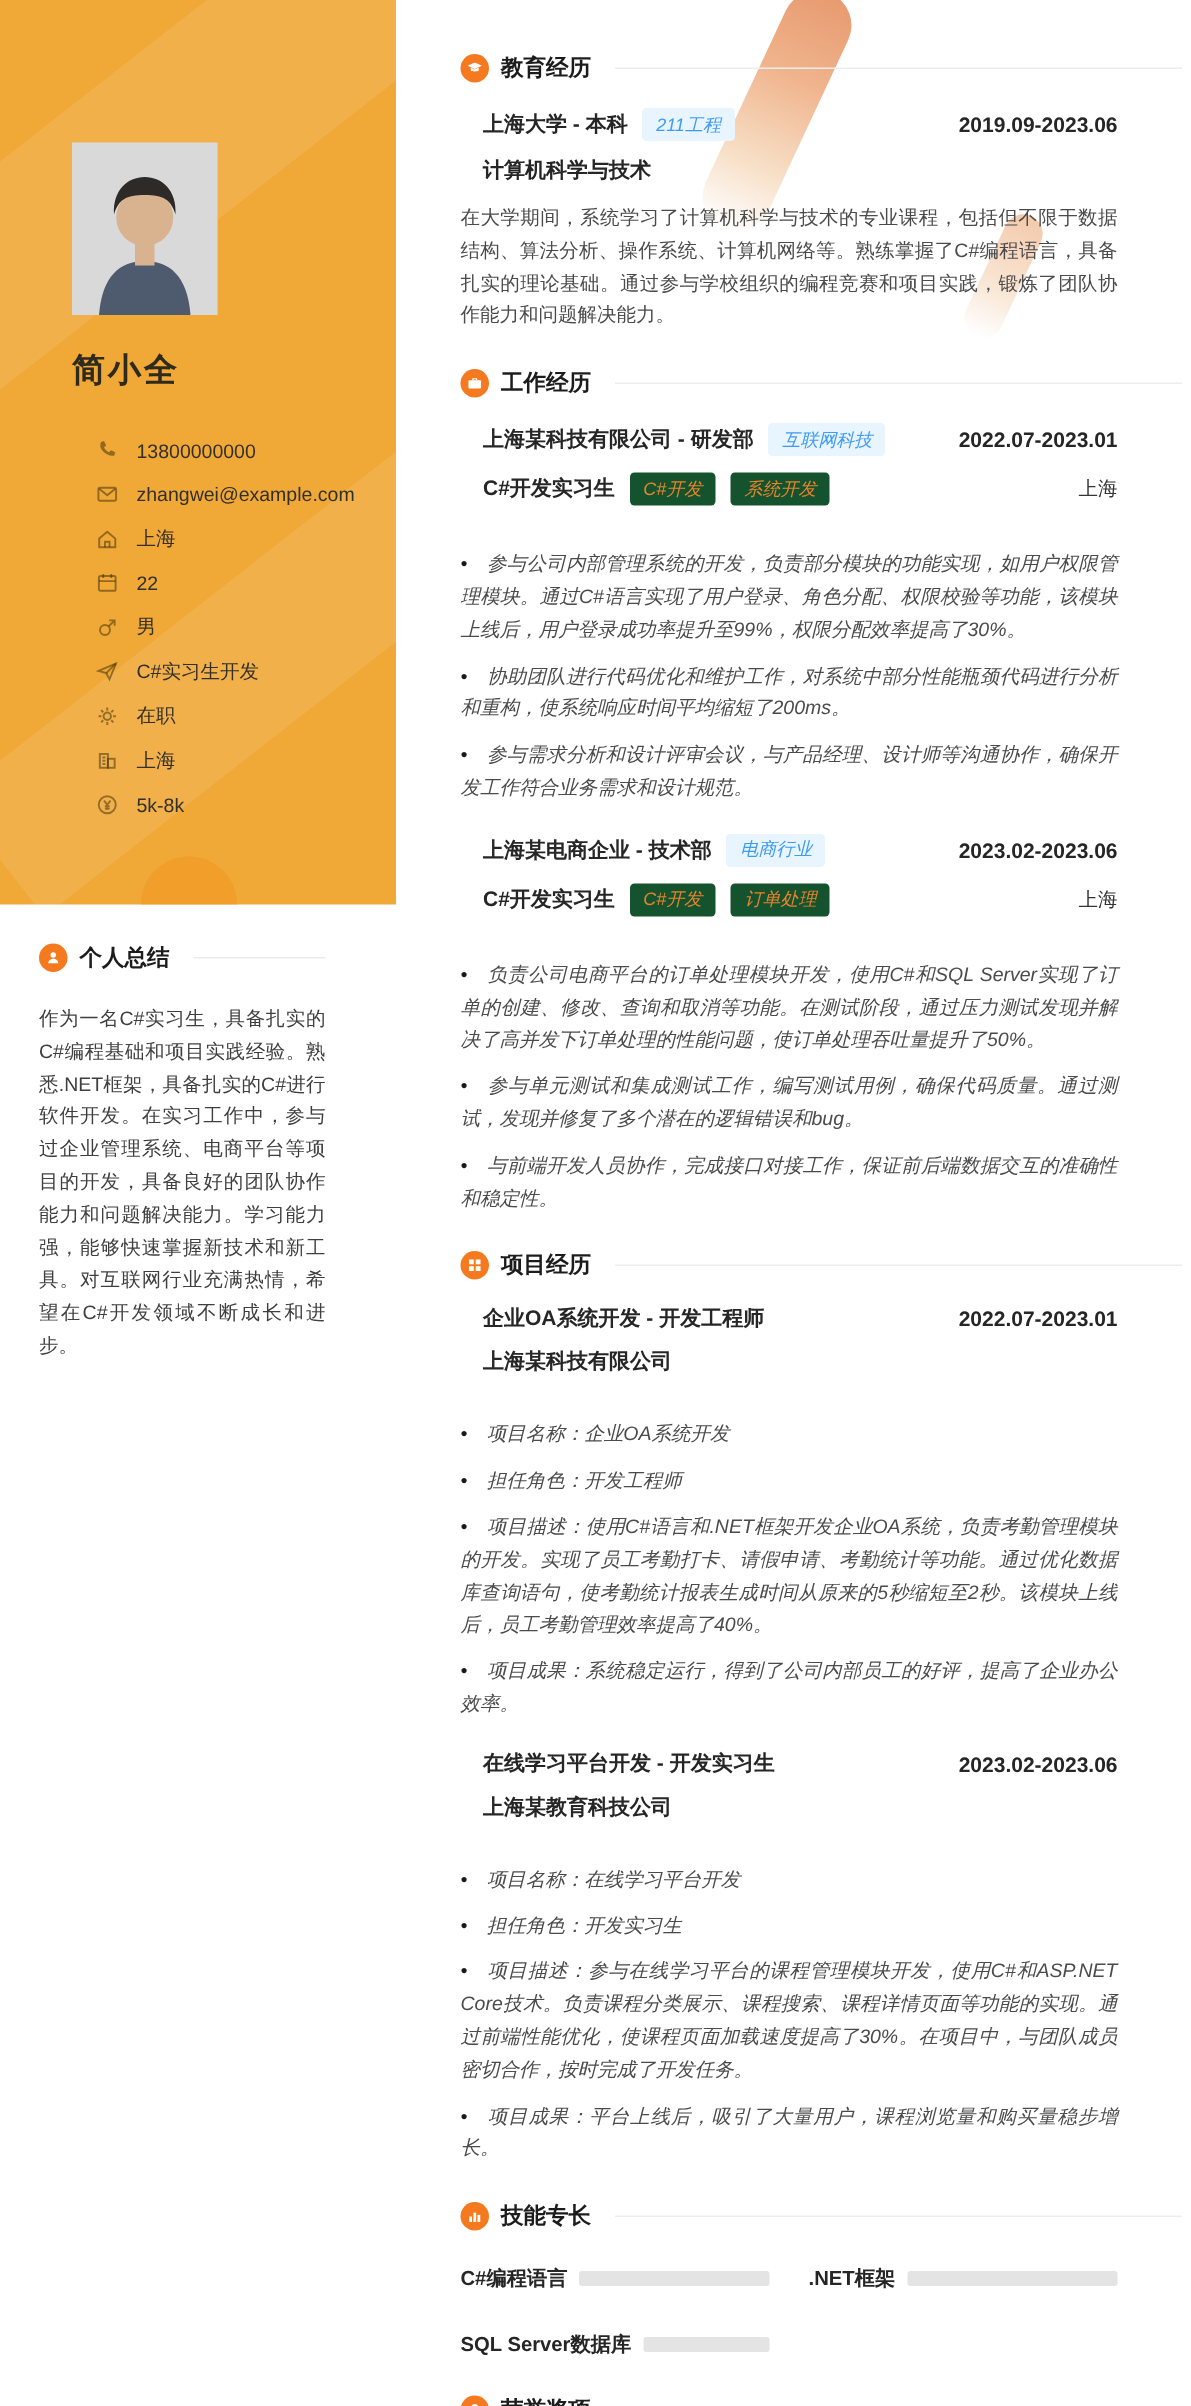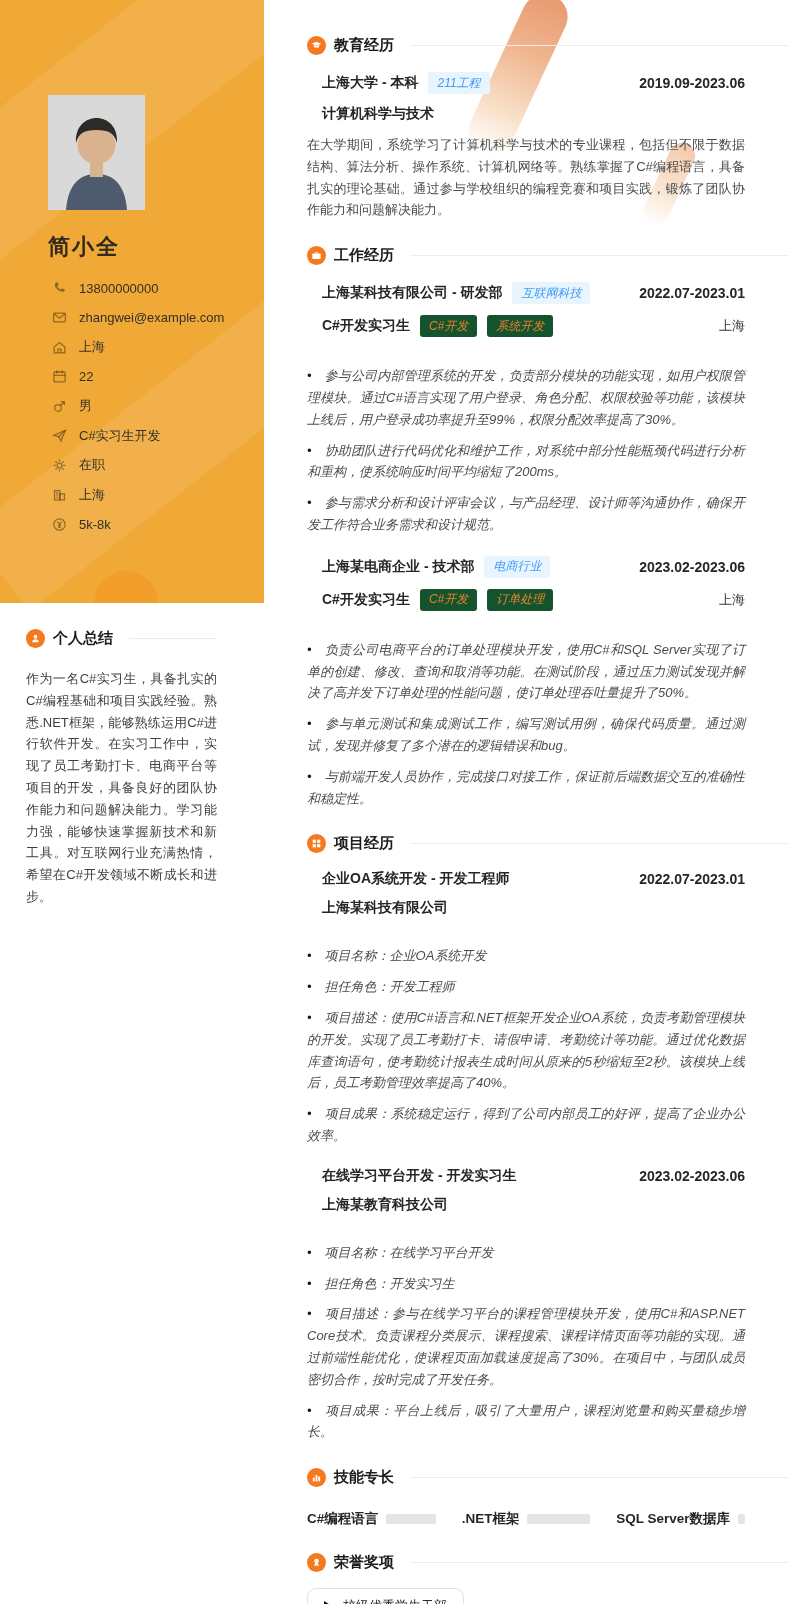--- a/index.html
+++ b/index.html
@@ -24,21 +24,21 @@
   .photo{
     position:absolute;left:48px;top:95px;width:97px;height:115px;
     background:#d9d9d9;overflow:hidden;
   }
   .name{
     position:absolute;left:48px;top:232px;margin:0;
     font-size:22px;font-weight:700;color:#2f2a1e;letter-spacing:2px;
   }
   .contacts{
     position:absolute;left:48px;top:276px;right:24px;
-    list-style:none;margin:4px;padding:0;
+    list-style:none;margin:16px;padding:0;
   }
   .contacts li{
     display:flex;align-items:center;gap:12px;
     height:16px;margin-bottom:13.5px;
     font-size:13px;color:#33302a;
   }
   .c-ico{width:15px;height:15px;flex:0 0 15px;color:rgba(62,48,14,0.52);}
   .c-ico svg{display:block;width:15px;height:15px;}
   
   .left-lower{
@@ -84,21 +84,21 @@
   .badge.blue{background:#E8F4FE;color:#3E9BF4;}
   .badge.orange{background:#14532d;color:#E9822C;}
   .para{margin:4px 0 0;font-size:13px;line-height:21.8px;color:#4b4b4b;text-align:justify;}
   .bullet{margin:0 0 9px;font-size:13px;line-height:21.8px;color:#4b4b4b;text-align:justify;}
   .bullet::before{content:"•";color:#1a1a1a;margin-right:13px;}
   .bullets{margin-top:28px;font-style:italic;}
   .entry{margin-top:20px;}
   .entry:first-child{margin-top:0;}
   
   .skills-grid{
-    display:grid;grid-template-columns:1fr 1fr 1fr;column-gap:26px;row-gap:26px;margin-top:6px;
+    display:grid;grid-template-columns:1fr 1fr;column-gap:26px;row-gap:26px;margin-top:6px;
   }
   .skill{display:flex;align-items:center;gap:8px;}
   .skill-label{font-size:13.5px;font-weight:700;color:#262626;white-space:nowrap;}
   .track{flex:1;height:10px;background:#e4e4e4;border-radius:2px;overflow:hidden;}
   .fill{
     height:100%;background:#F0811E;border-radius:2px 0 0 2px;
     clip-path:polygon(0 0,100% 0,calc(100% - 6px) 100%,0 100%);
   }
   
   .pill{
@@ -217,21 +217,21 @@
   <div class="side-h">
     <span class="sec-icon">
       <svg viewBox="0 0 12 12" fill="#fff">
           <circle cx="6" cy="4" r="2"></circle>
           <path d="M2.4 10c0-2.1 1.6-3.3 3.6-3.3S9.6 7.9 9.6 10z"></path>
         </svg>
     </span>
     <h2 class="sec-title">个人总结</h2>
     <span class="rule"></span>
   </div>
-  <p class="summary-text">作为一名C#实习生，具备扎实的C#编程基础和项目实践经验。熟悉.NET框架，能够熟练运用C#进行软件开发。在实习工作中，实现了员工考勤打卡、电商平台等项目的开发，具备良好的团队协作能力和问题解决能力。学习能力强，能够快速掌握新技术和新工具。对互联网行业充满热情，希望在C#开发领域不断成长和进步。</p>
+  <p class="summary-text">作为一名C#实习生，具备扎实的C#编程基础和项目实践经验。熟悉.NET框架，具备扎实的C#进行软件开发。在实习工作中，参与过企业管理系统、电商平台等项目的开发，具备良好的团队协作能力和问题解决能力。学习能力强，能够快速掌握新技术和新工具。对互联网行业充满热情，希望在C#开发领域不断成长和进步。</p>
 </div>
 
 <main class="main">
   <div class="deco deco-a"></div>
   <div class="deco deco-b"></div>
 
   <section>
     <div class="sec-h">
       <span class="sec-icon">
         <svg viewBox="0 0 12 12" fill="#fff">

